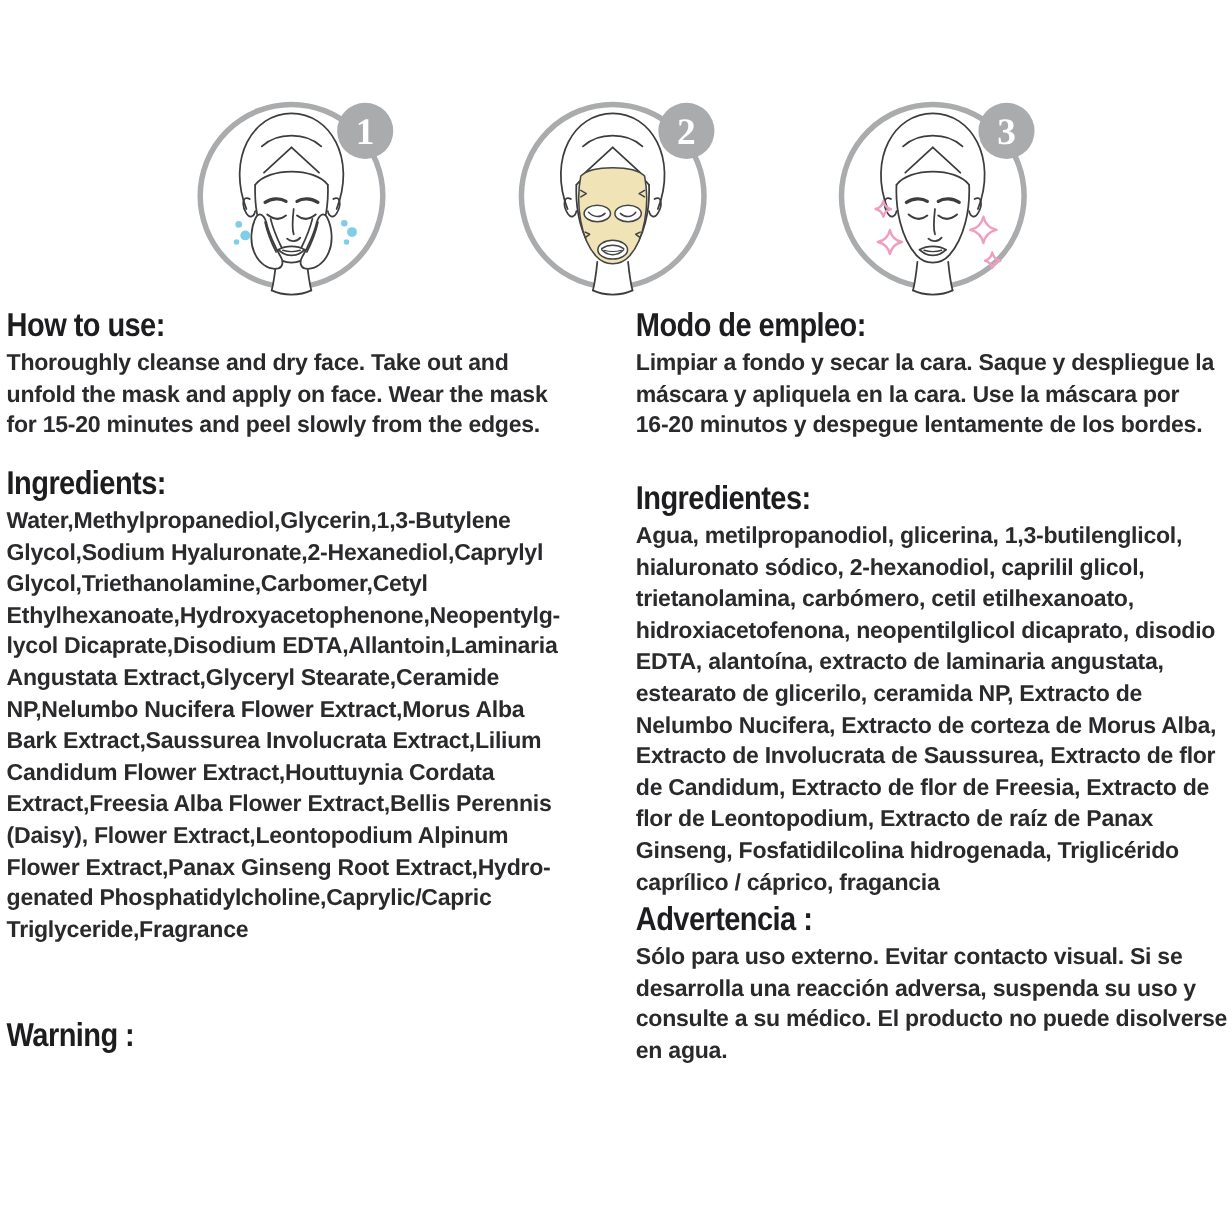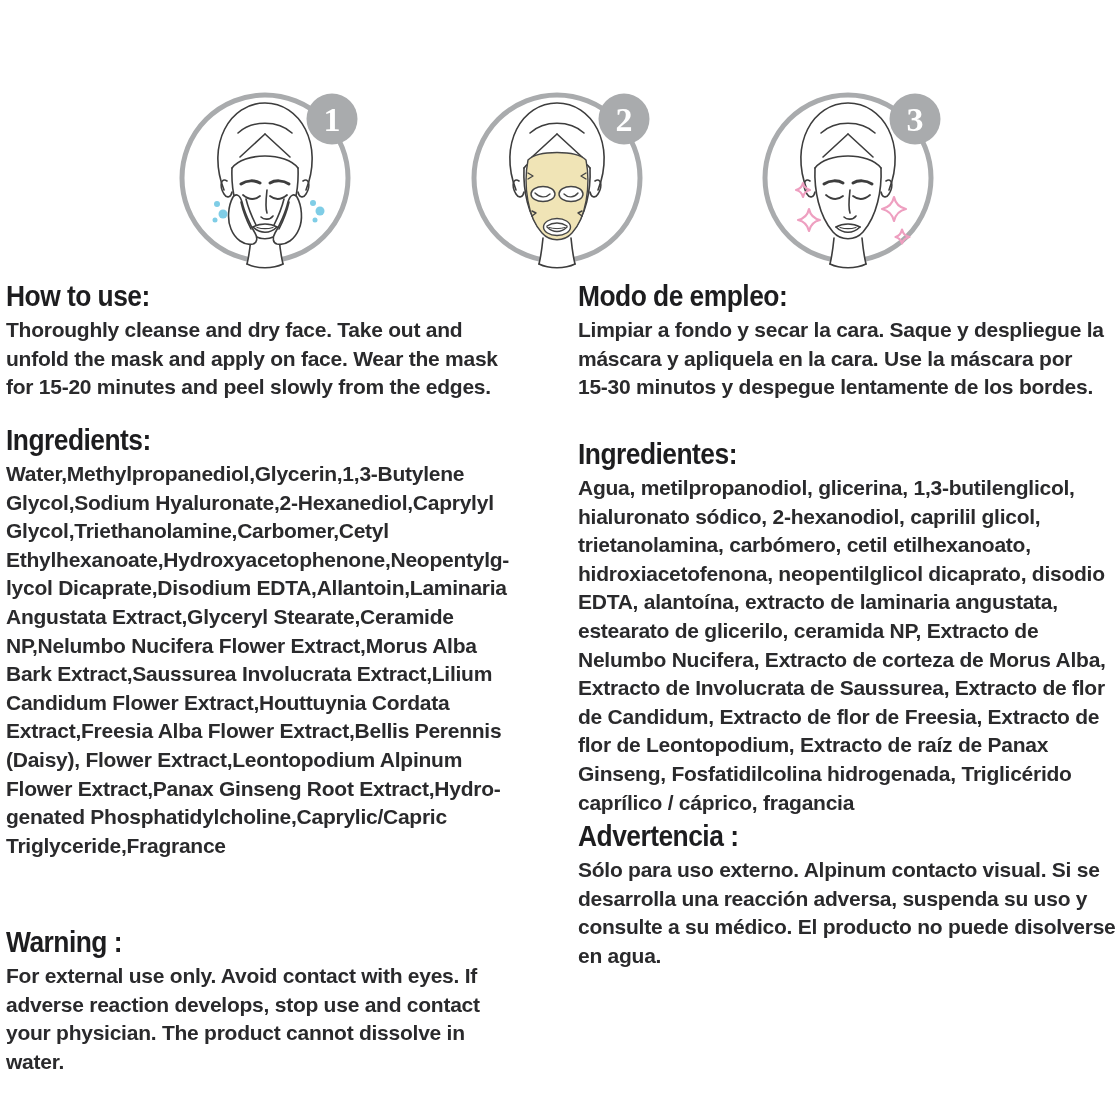--- a/index.html
+++ b/index.html
@@ -177,48 +177,44 @@
 Candidum Flower Extract,Houttuynia Cordata
 Extract,Freesia Alba Flower Extract,Bellis Perennis
 (Daisy), Flower Extract,Leontopodium Alpinum
 Flower Extract,Panax Ginseng Root Extract,Hydro-
 genated Phosphatidylcholine,Caprylic/Capric
 Triglyceride,Fragrance</p>
 </section>
 
 <section class="sec" id="sec-warning">
   <h2>Warning :</h2>
-  <p>For external use only. Avoid contact with eyes. If
-adverse reaction develops, stop use and contact
-your physician. The product cannot dissolve in
-water.</p>
 </section>
 
 <section class="sec" id="sec-modo">
   <h2>Modo de empleo:</h2>
   <p>Limpiar a fondo y secar la cara. Saque y despliegue la
 máscara y apliquela en la cara. Use la máscara por
-15-30 minutos y despegue lentamente de los bordes.</p>
+16-20 minutos y despegue lentamente de los bordes.</p>
 </section>
 
 <section class="sec" id="sec-ingredientes">
   <h2>Ingredientes:</h2>
   <p>Agua, metilpropanodiol, glicerina, 1,3-butilenglicol,
 hialuronato sódico, 2-hexanodiol, caprilil glicol,
 trietanolamina, carbómero, cetil etilhexanoato,
 hidroxiacetofenona, neopentilglicol dicaprato, disodio
 EDTA, alantoína, extracto de laminaria angustata,
 estearato de glicerilo, ceramida NP, Extracto de
 Nelumbo Nucifera, Extracto de corteza de Morus Alba,
 Extracto de Involucrata de Saussurea, Extracto de flor
 de Candidum, Extracto de flor de Freesia, Extracto de
 flor de Leontopodium, Extracto de raíz de Panax
 Ginseng, Fosfatidilcolina hidrogenada, Triglicérido
 caprílico / cáprico, fragancia</p>
 </section>
 
 <section class="sec" id="sec-advertencia">
   <h2>Advertencia :</h2>
-  <p>Sólo para uso externo. Alpinum contacto visual. Si se
+  <p>Sólo para uso externo. Evitar contacto visual. Si se
 desarrolla una reacción adversa, suspenda su uso y
 consulte a su médico. El producto no puede disolverse
 en agua.</p>
 </section>
 
 </body></html>

